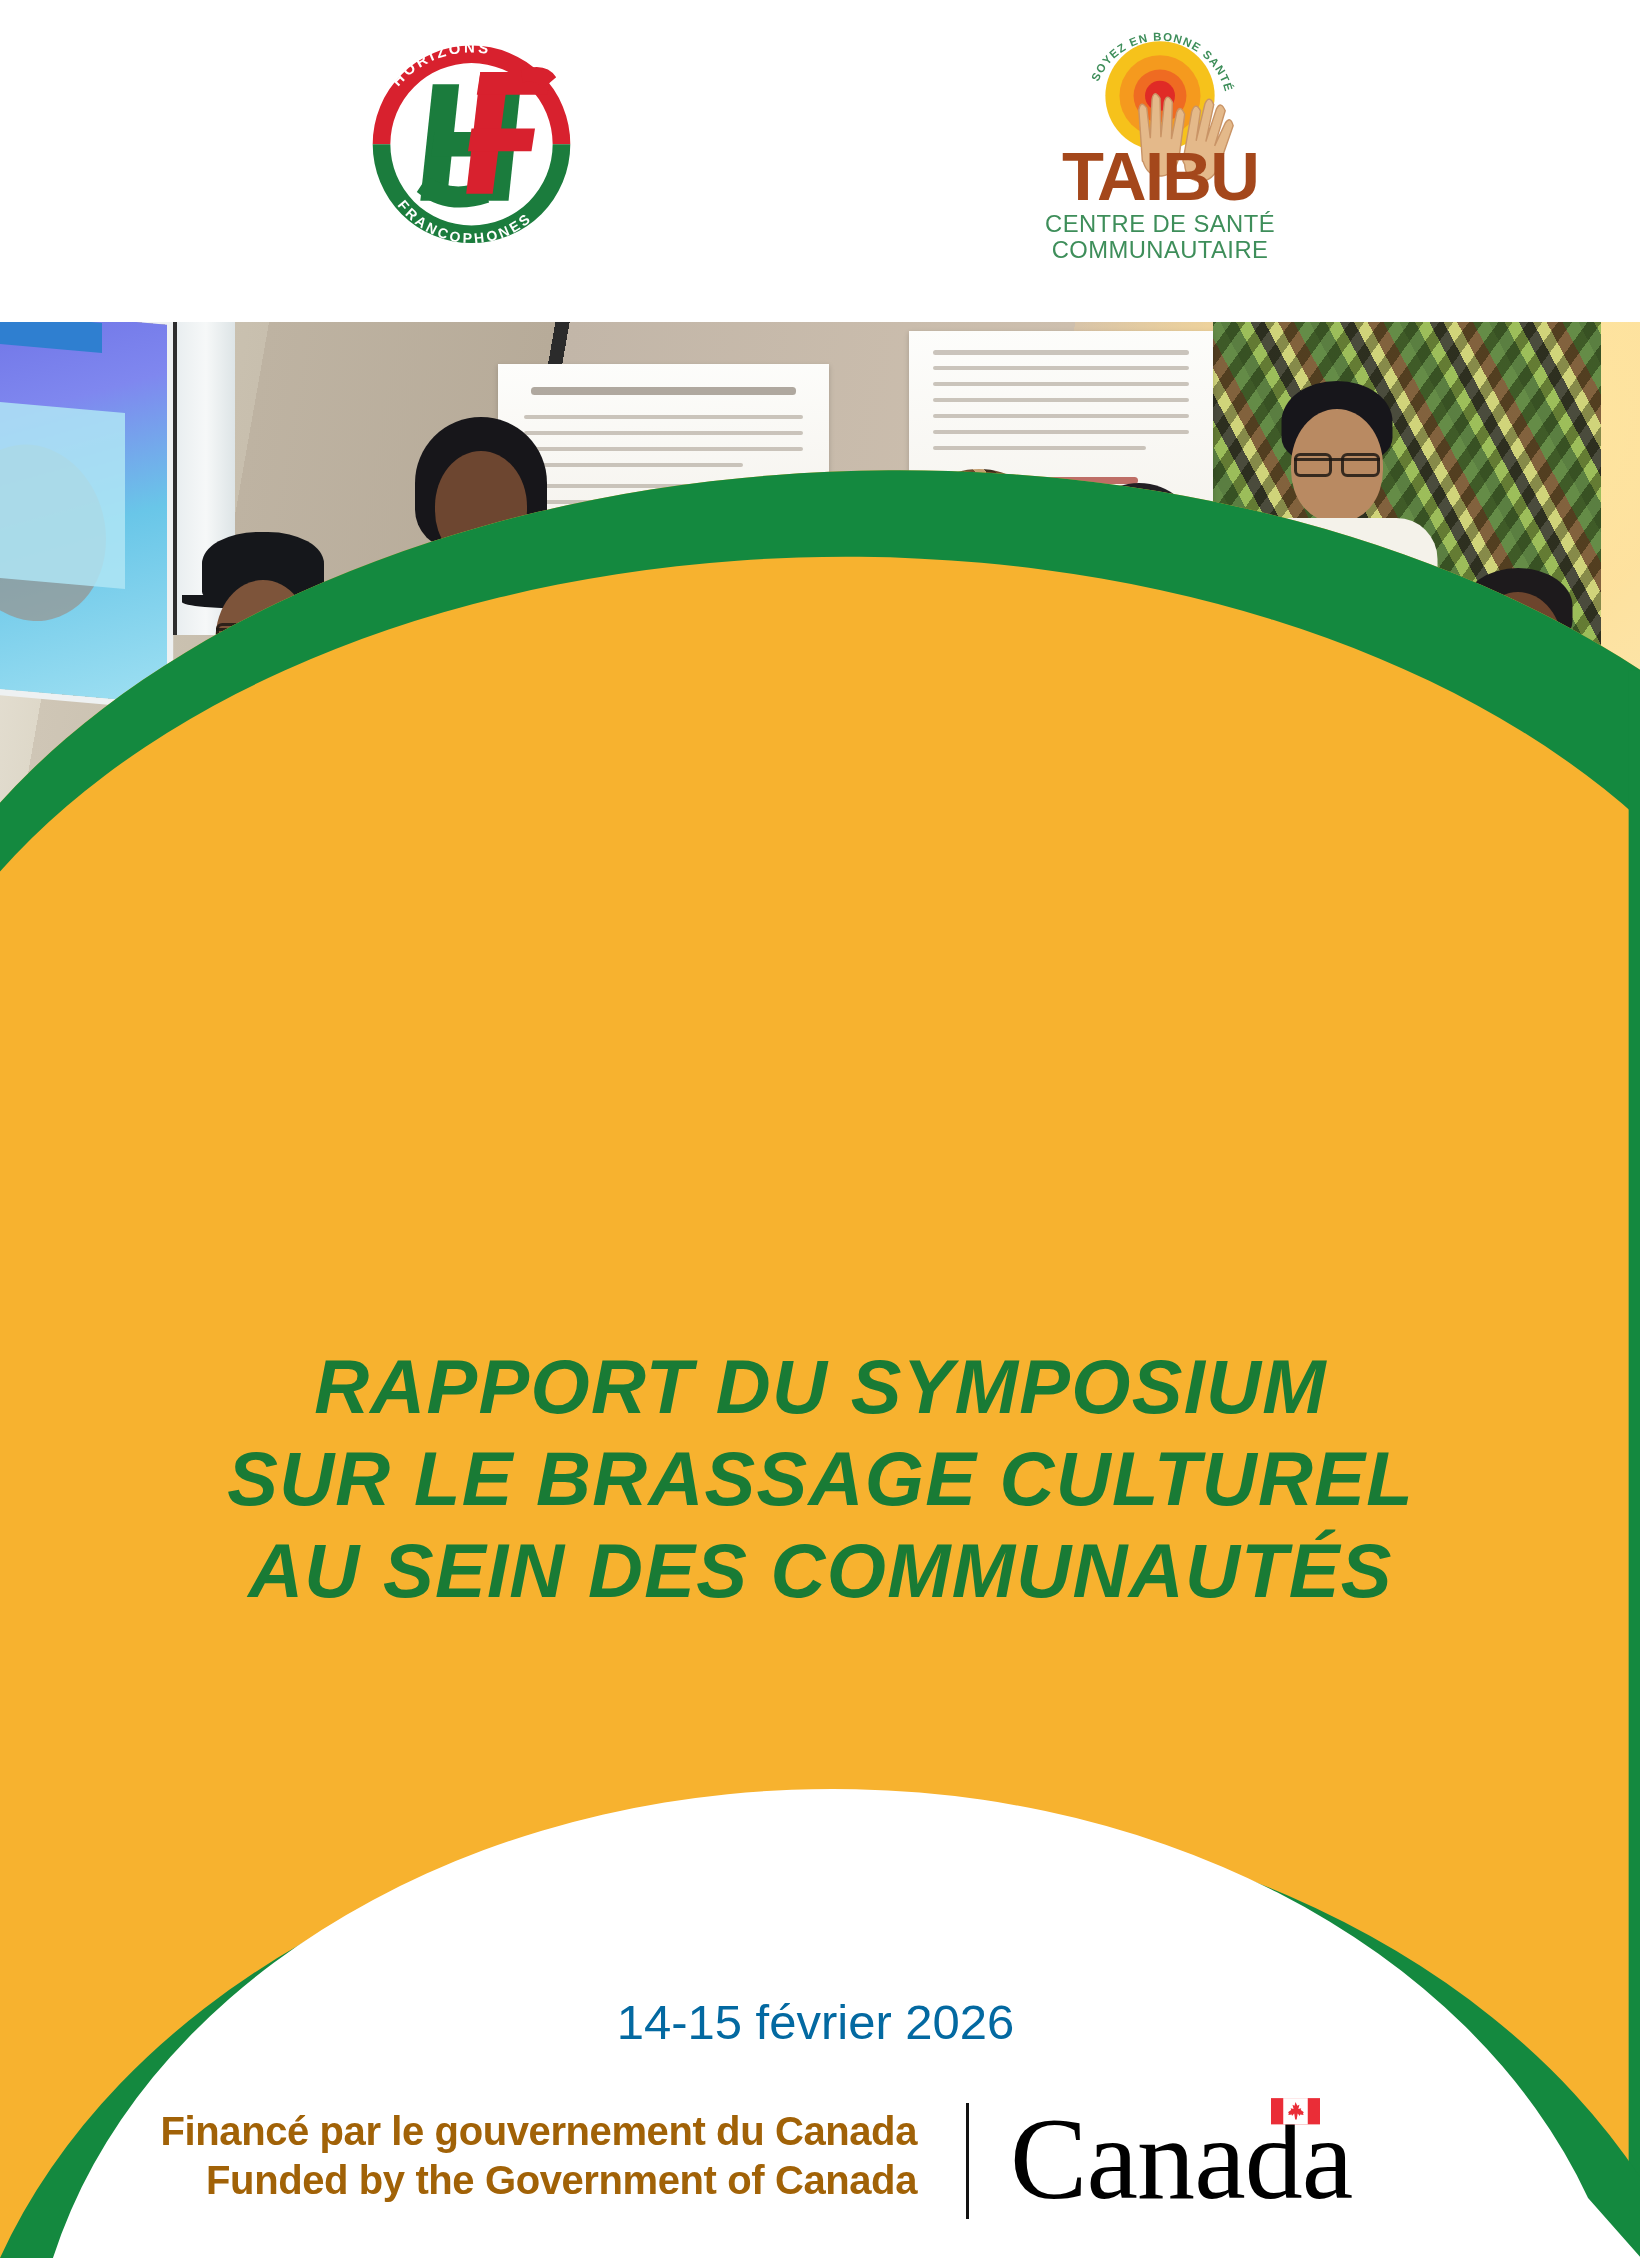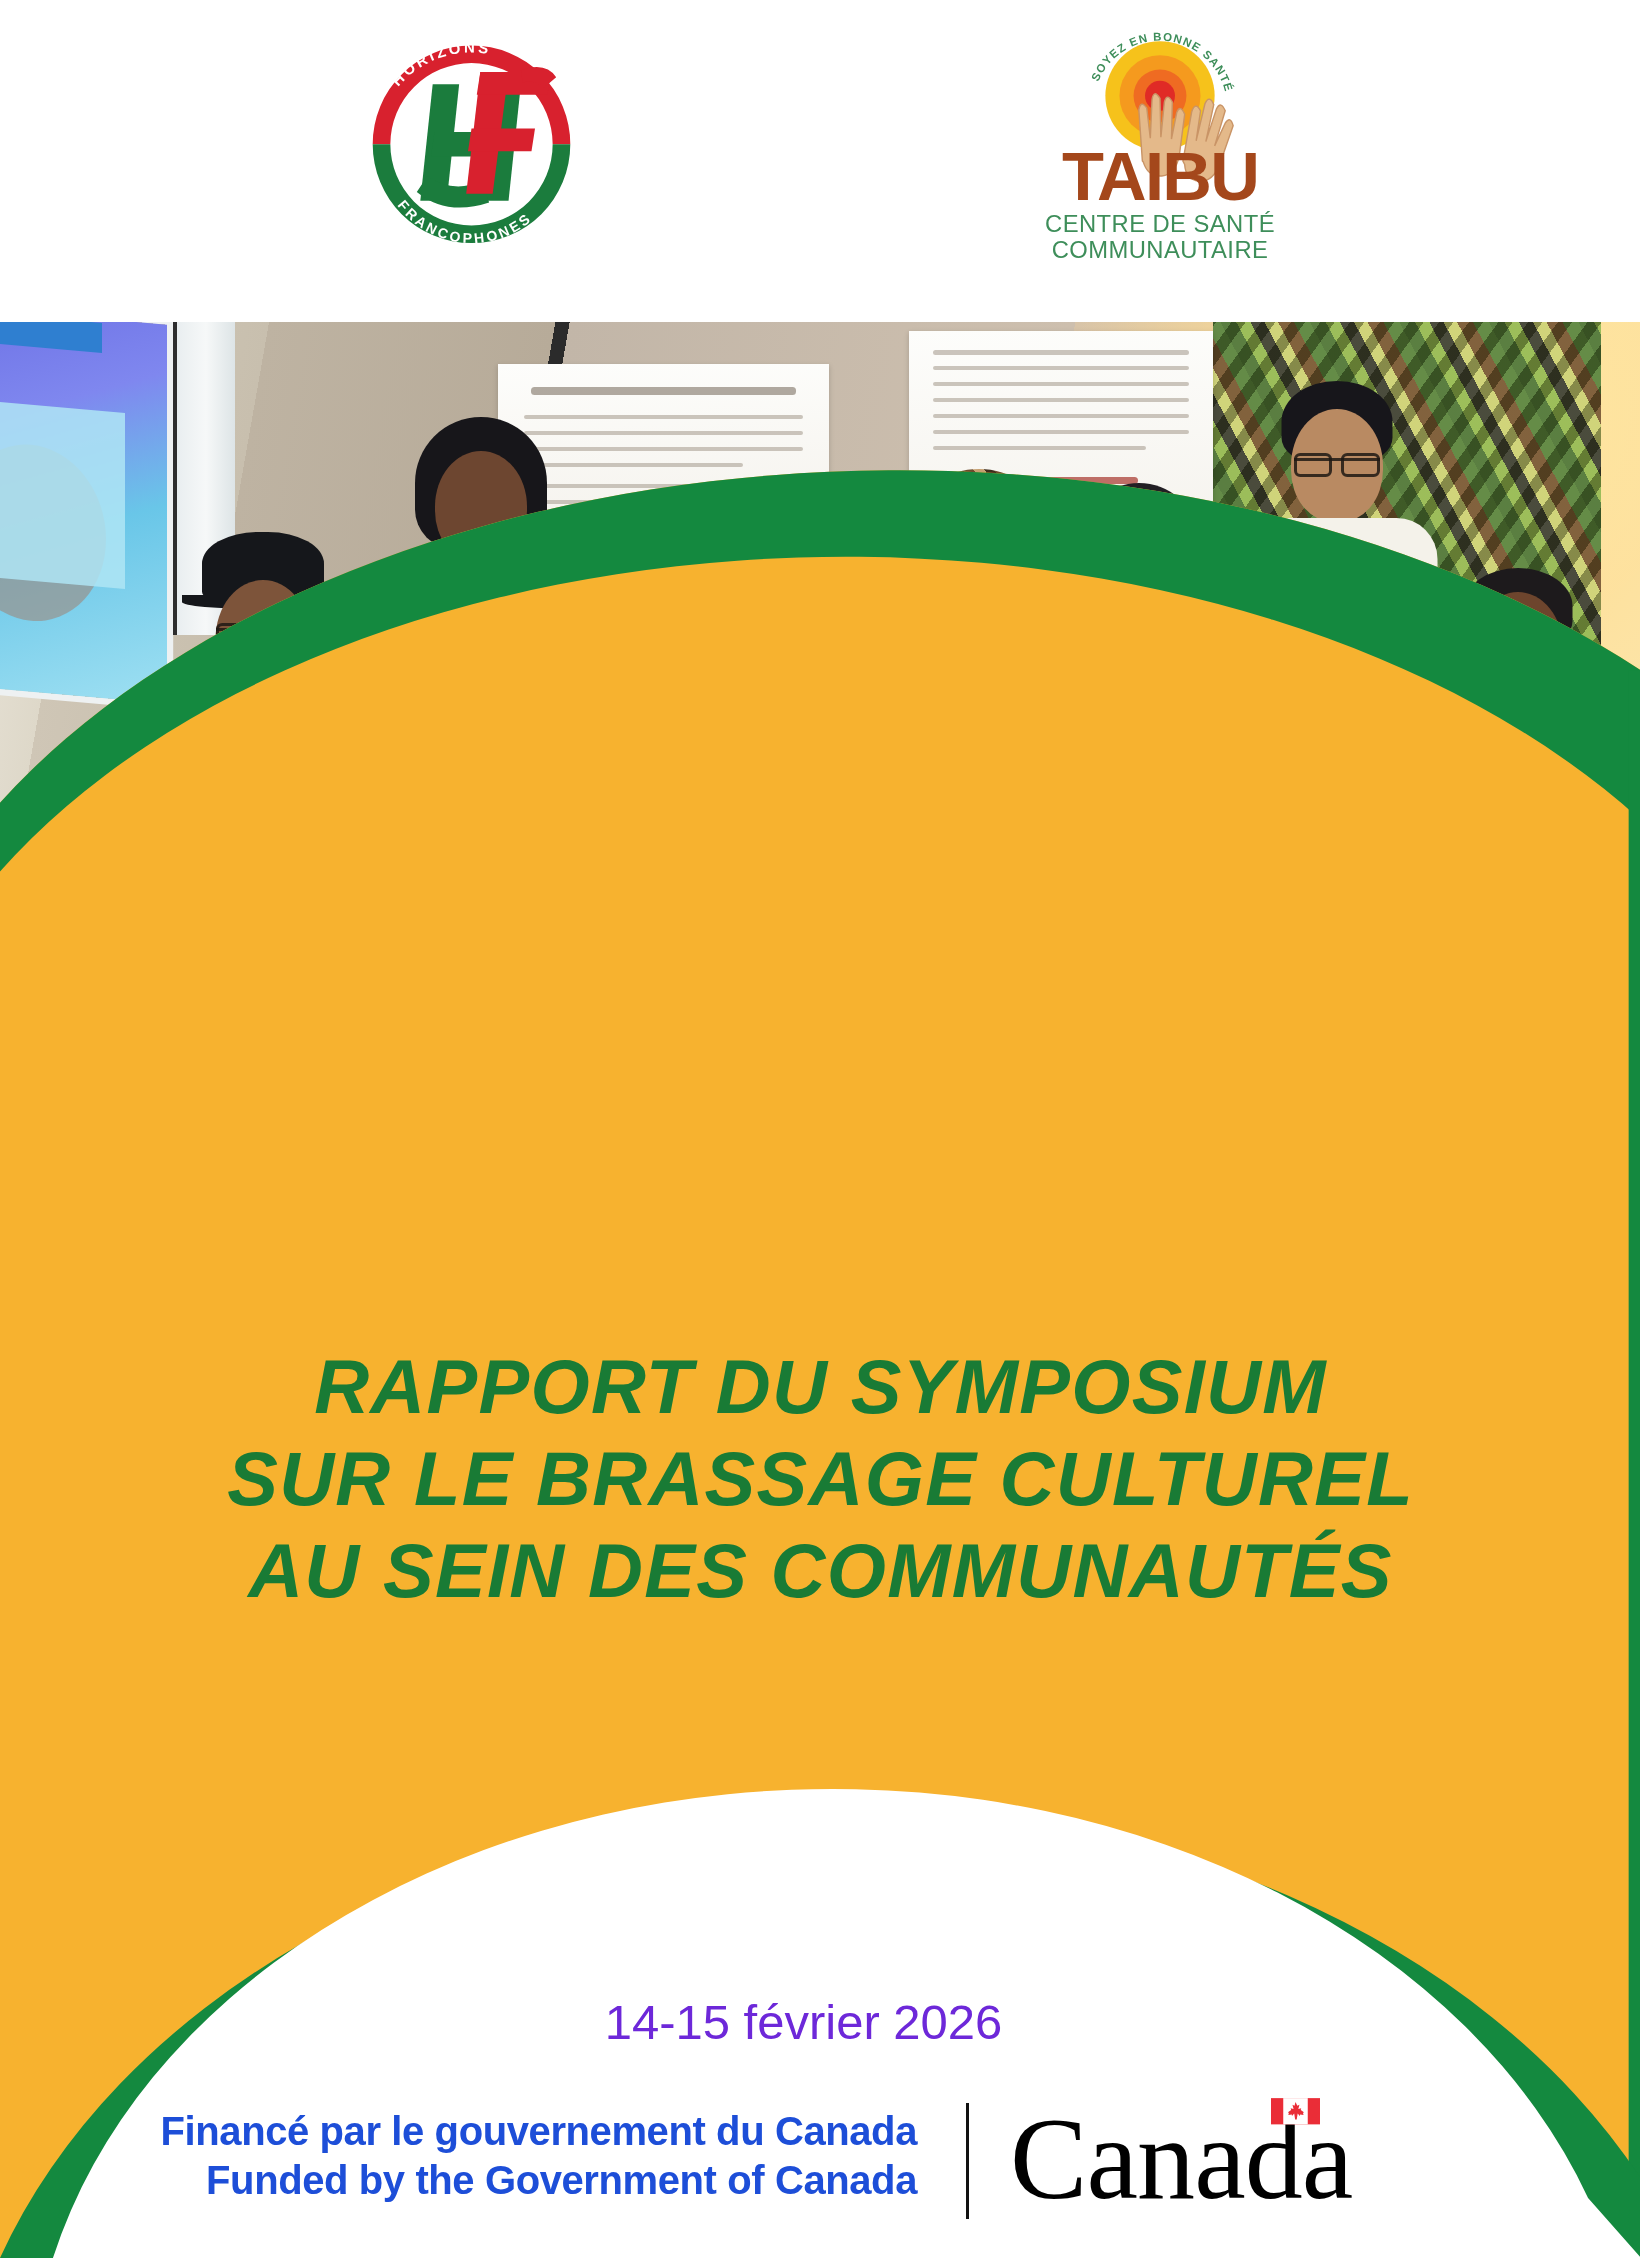--- a/index.html
+++ b/index.html
@@ -266,45 +266,45 @@
     line-height: 92px;
     letter-spacing: 1.3px;
     color: #197B35;
     white-space: nowrap;
     font-style: italic;
   }
 
   
   .date-text {
     position: absolute;
-    left: 0; top: 1992px;
+    left: 12px; top: 1992px;
     width: 1607px;
     text-align: center;
     font-size: 49px;
     line-height: 60px;
-    color: #6d28d9;
+    color: #0369a1;
     z-index: 30;
   }
 
   
   .funder {
     position: absolute;
     left: 0;
     top: 2098px;
     width: 1641px;
     height: 150px;
     z-index: 30;
   }
   .funder-text {
     position: absolute;
     left: 132px;
     top: 8.8px;
     width: 785px;
     text-align: right;
-    color: #1d4ed8;
+    color: #a16207;
     font-weight: 700;
     font-size: 40px;
     line-height: 49px;
     letter-spacing: -0.4px;
   }
   .funder-divider {
     position: absolute;
     left: 966px;
     top: 5.3px;
     width: 2.6px;

